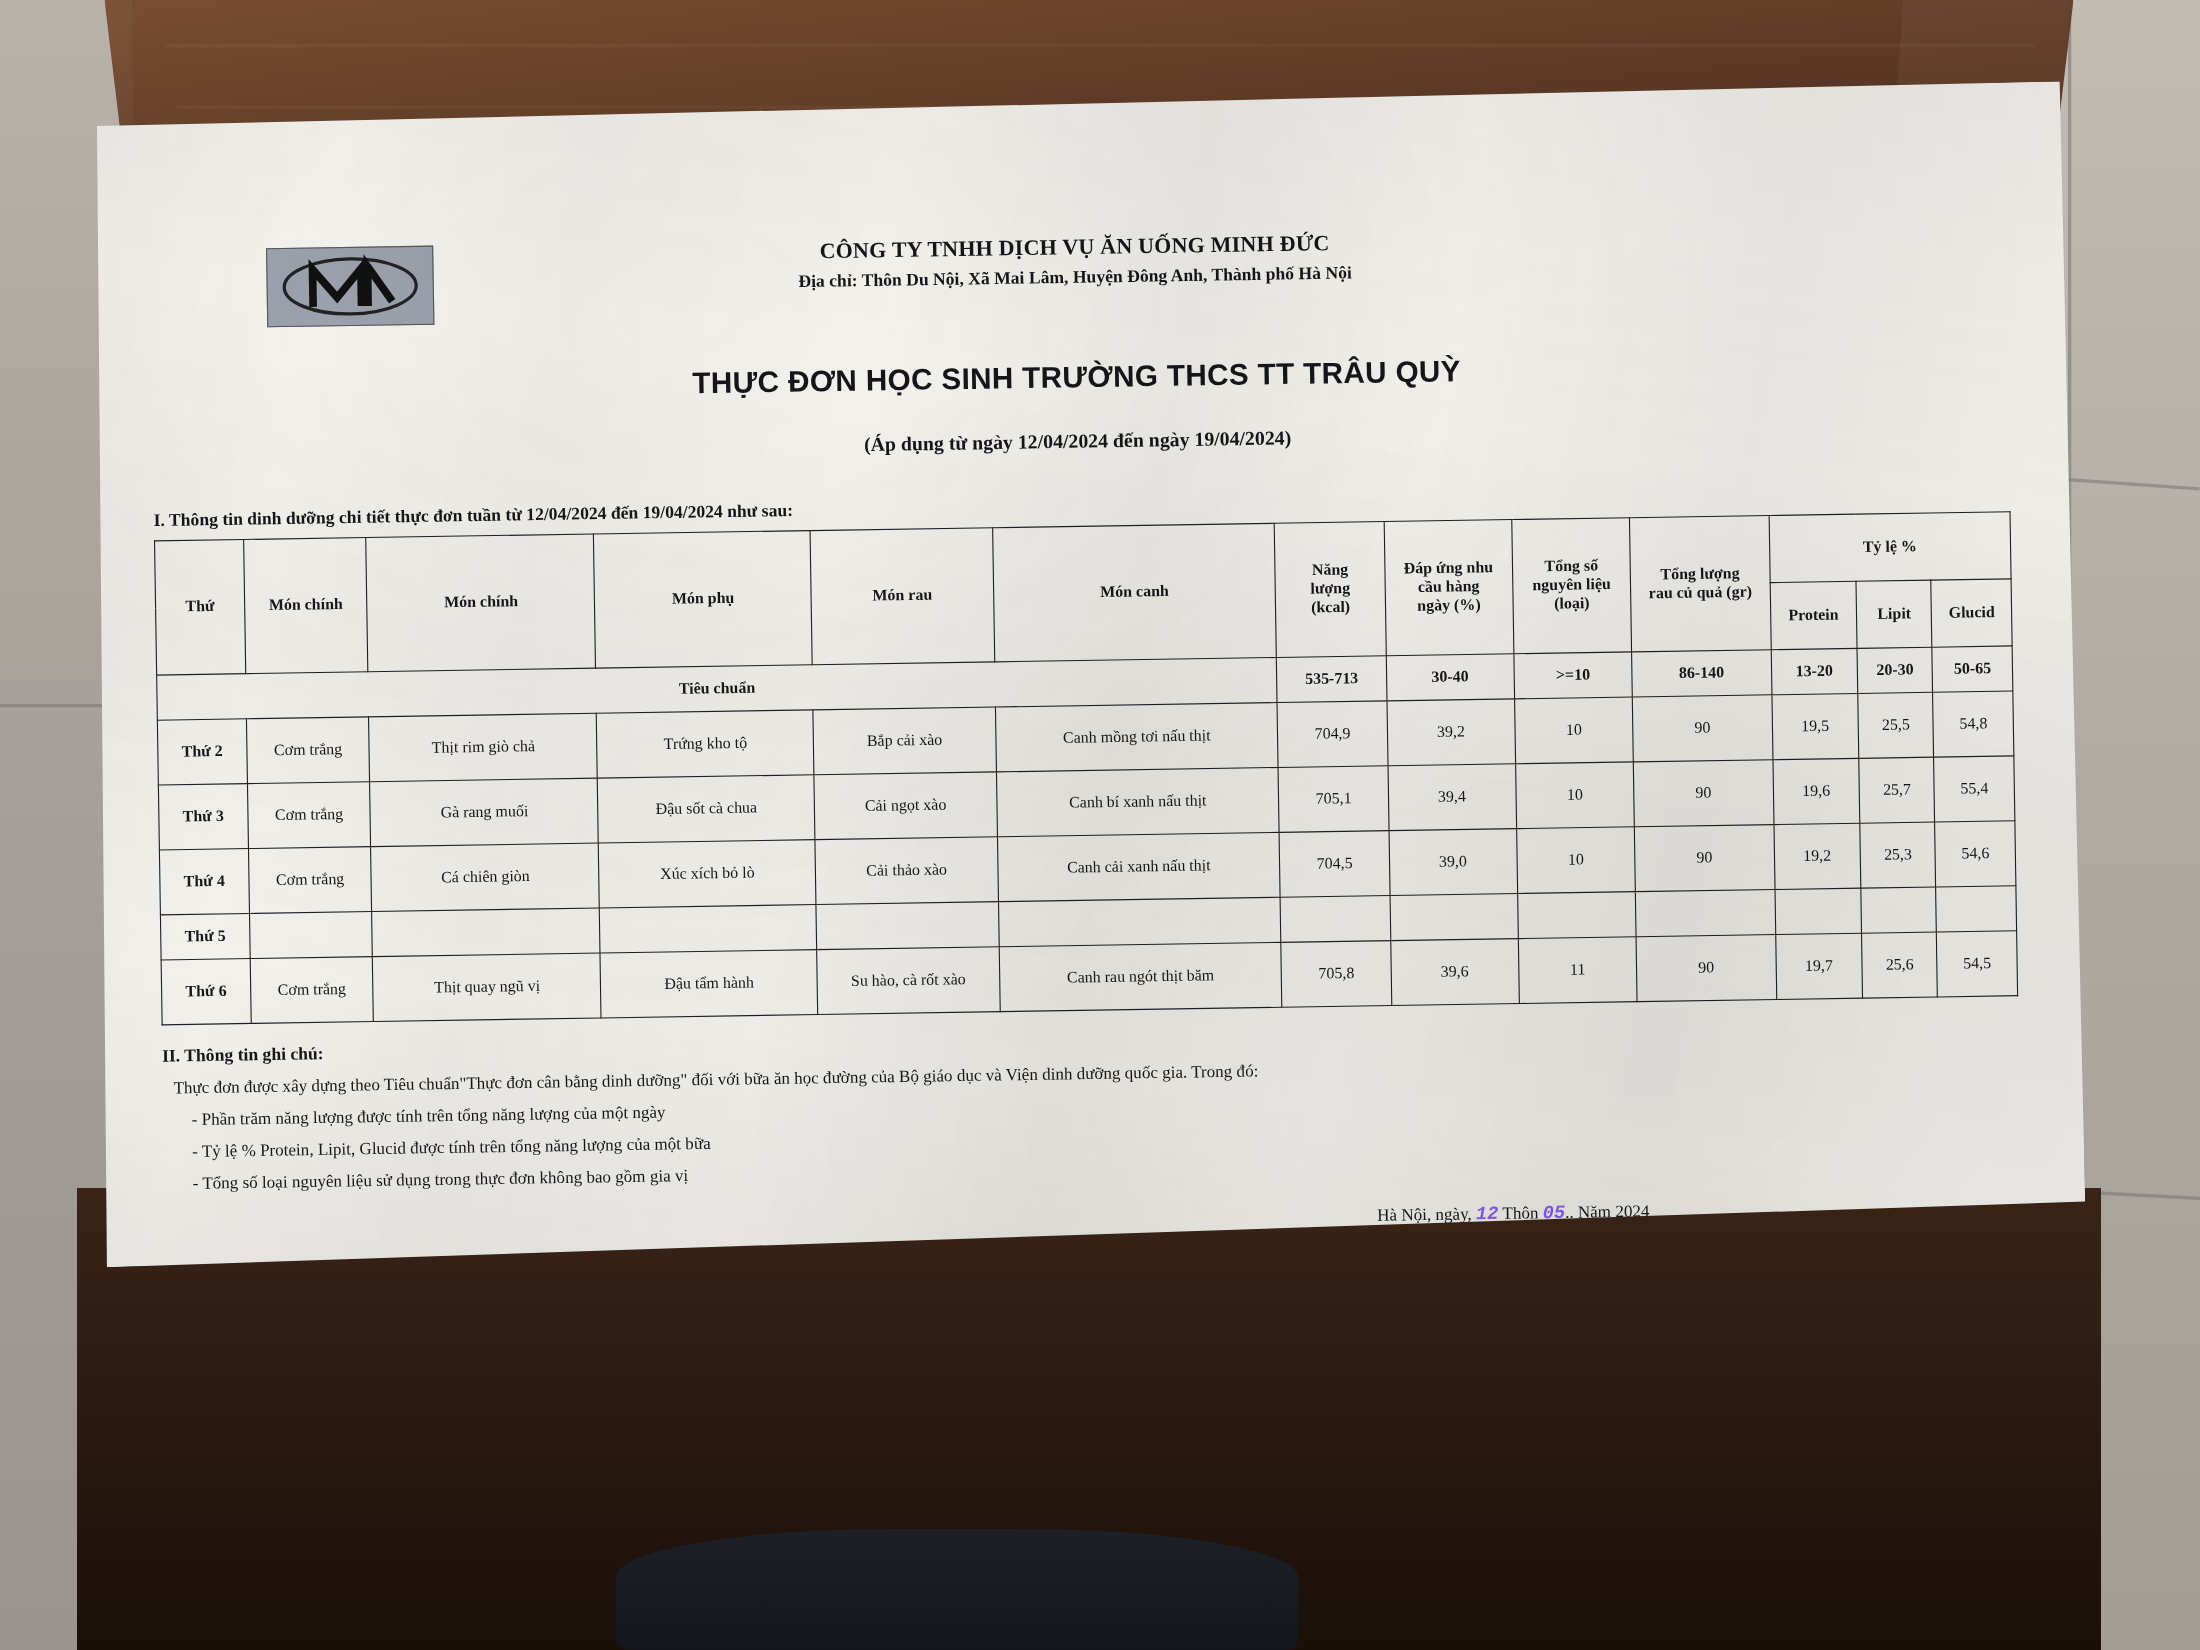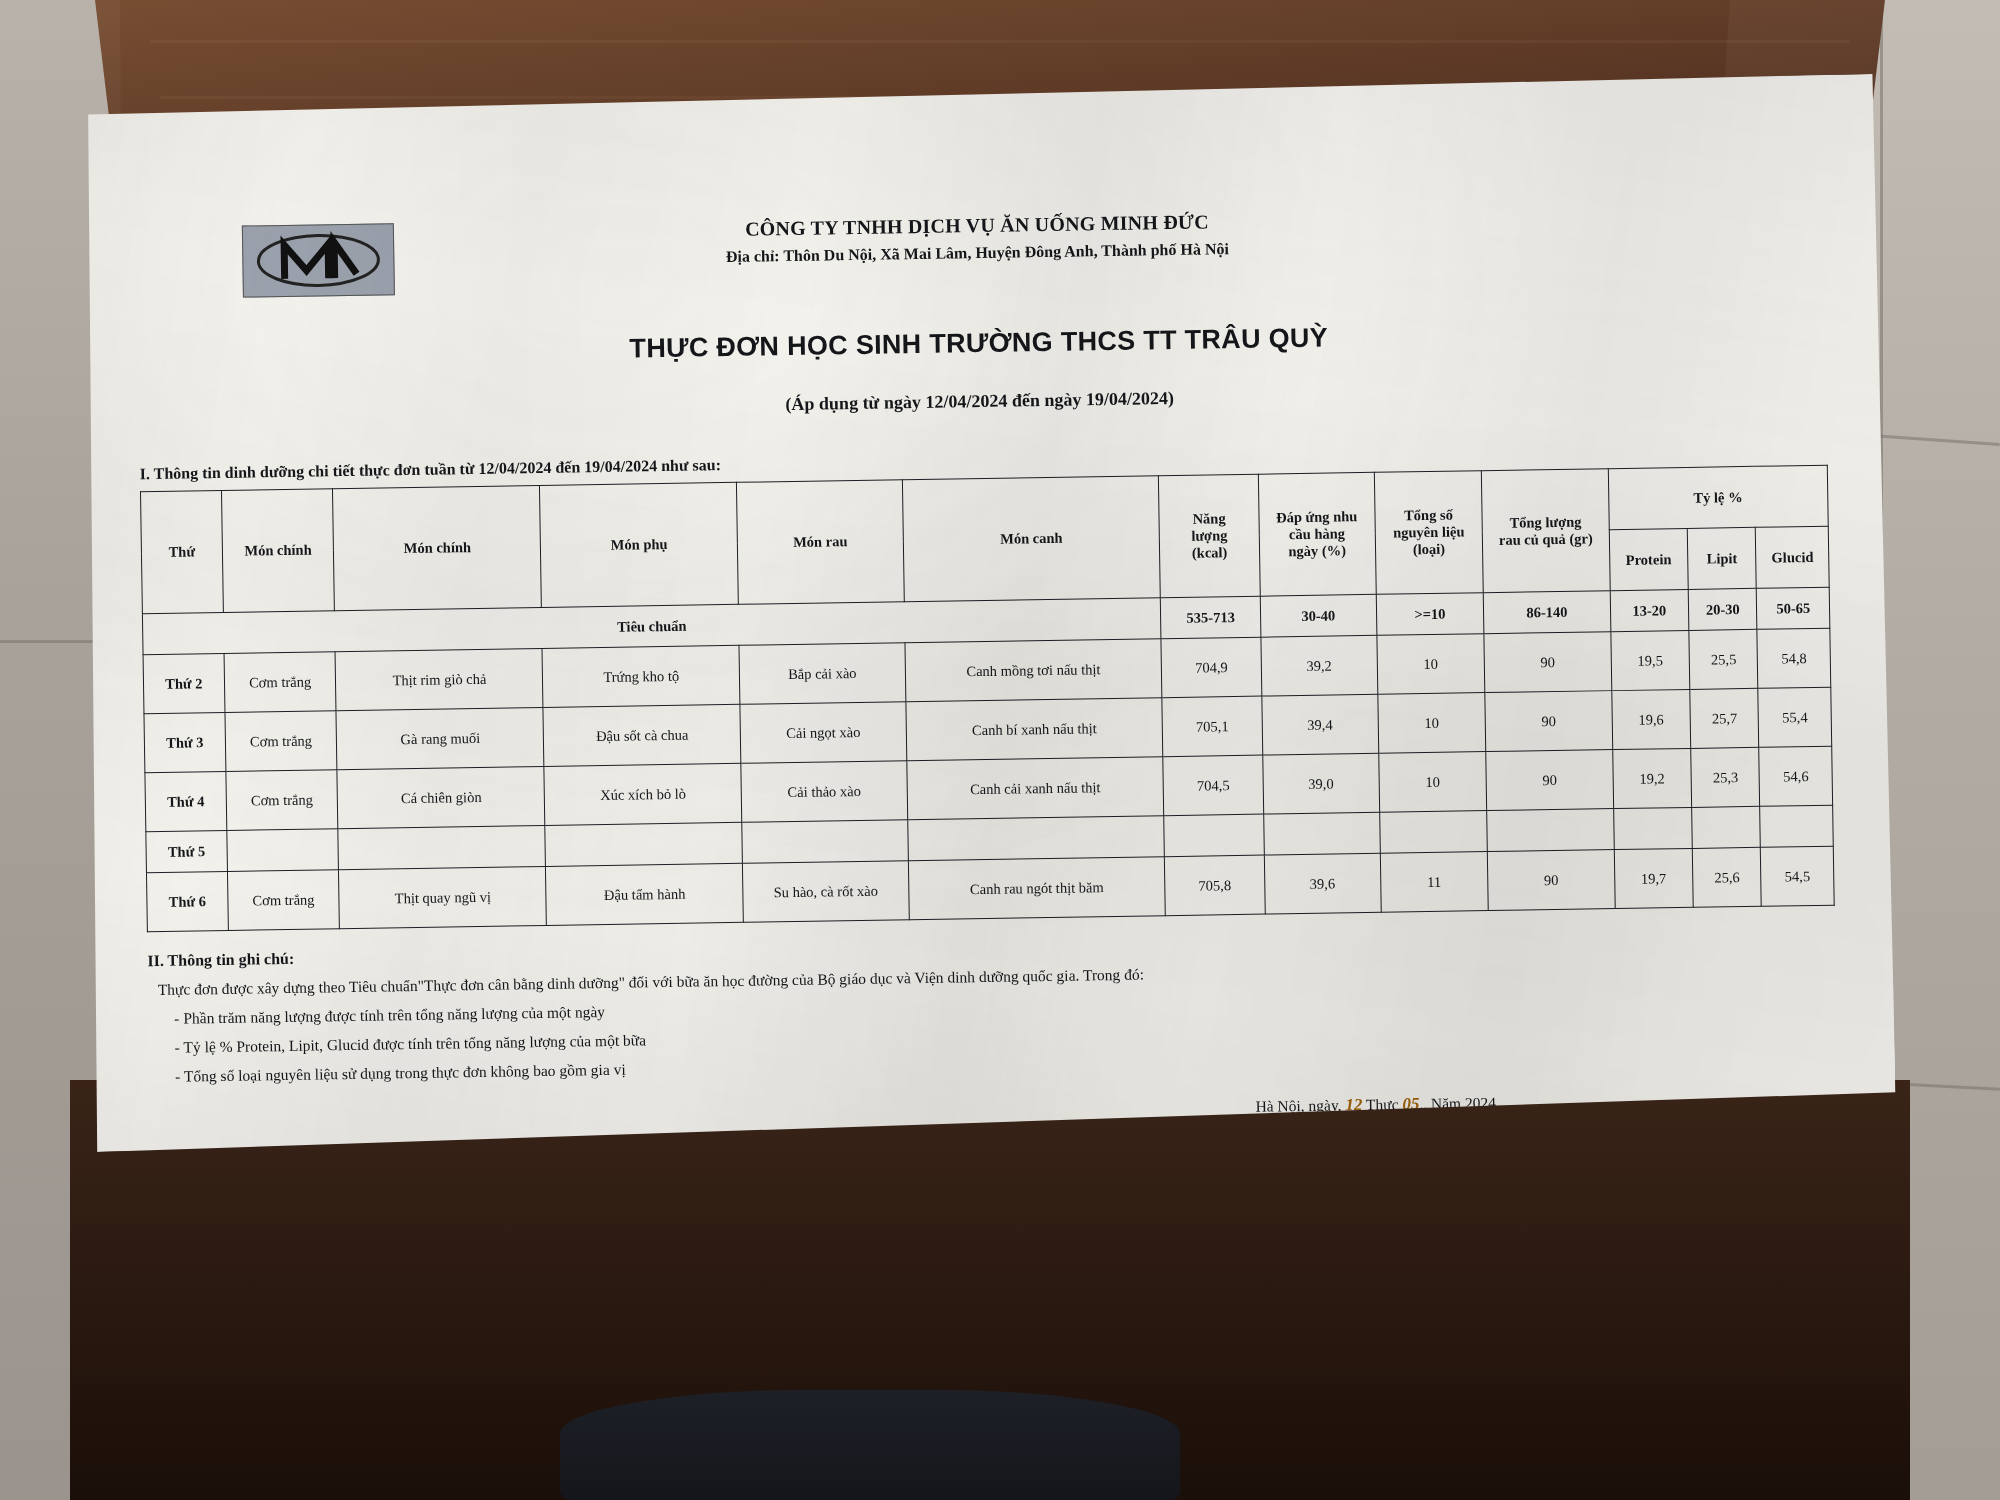--- a/index.html
+++ b/index.html
@@ -214,24 +214,24 @@
     right: 250px;
     top: 0;
     text-align: center;
     width: 420px;
   }
   .date-line {
     font-size: 15.5px;
     white-space: nowrap;
   }
   .date-hand {
-    font-family: Liberation Serif, serif;
+    font-family: Liberation Mono, monospace;
     font-style: italic;
     font-weight: bold;
-    color: #a16207;
+    color: #8b5cf6;
     font-size: 17px;
   }
   .sig-right-title {
     font-family: "Liberation Sans", sans-serif;
     font-size: 16px;
     font-weight: bold;
     margin-top: 12px;
   }
   .role-left {
     position: absolute;
@@ -520,21 +520,21 @@
       <div class="note-line indent">- Tỷ lệ % Protein, Lipit, Glucid được tính trên tổng năng lượng của một bữa</div>
       <div class="note-line indent">- Tổng số loại nguyên liệu sử dụng trong thực đơn không bao gồm gia vị</div>
 
       <div class="sig-area">
 
         <div class="sig-left-title">ĐẠI DIỆN CÔNG TY TNHH DỊCH VỤ ĂN UỐNG MINH ĐỨC</div>
 
         <div class="sig-right">
           <div class="date-line">
             <span>Hà Nội, ngày</span><span>,&nbsp;</span><span class="date-hand">12</span>
-            <span>Thực</span>
+            <span>Thôn</span>
             <span class="date-hand">05</span>..
             <span>Năm 2024</span>
           </div>
           <div class="sig-right-title">ĐẠI DIỆN NHÀ TRƯỜNG</div>
         </div>
 
         <div class="stamp stamp-left">
           <div class="inner-ring"></div>
           <svg class="curve-text" viewBox="0 0 236 236" width="236" height="236">
             <defs>

